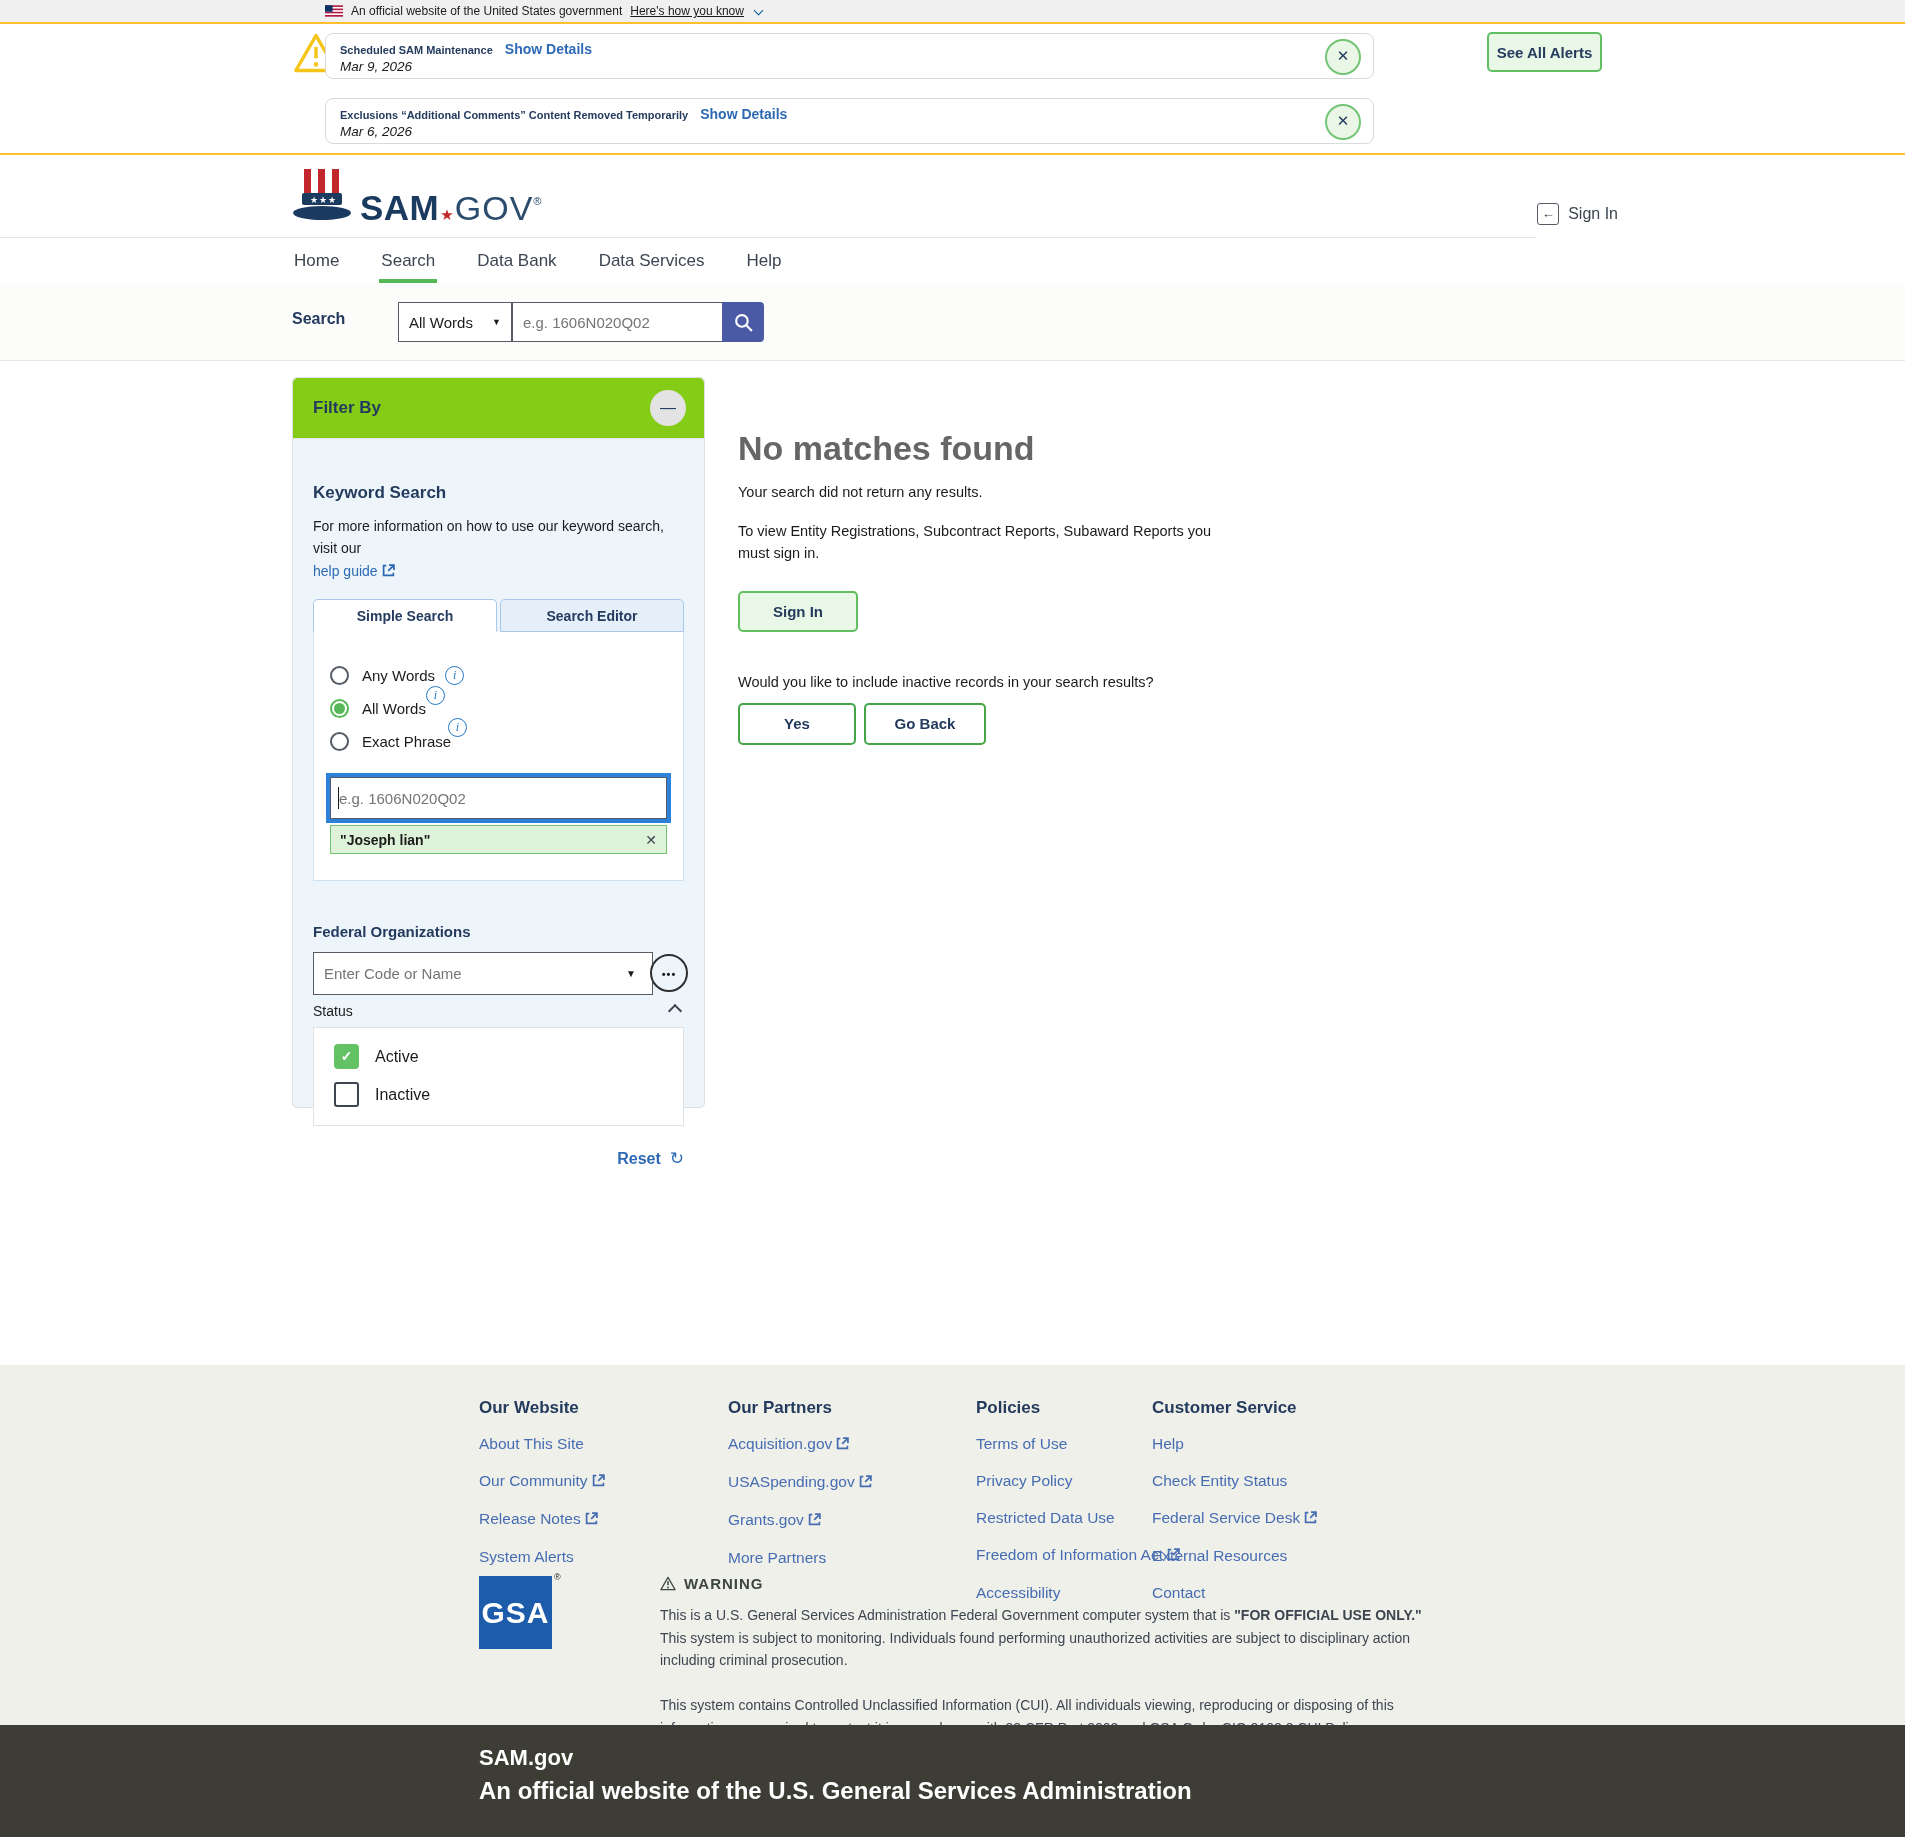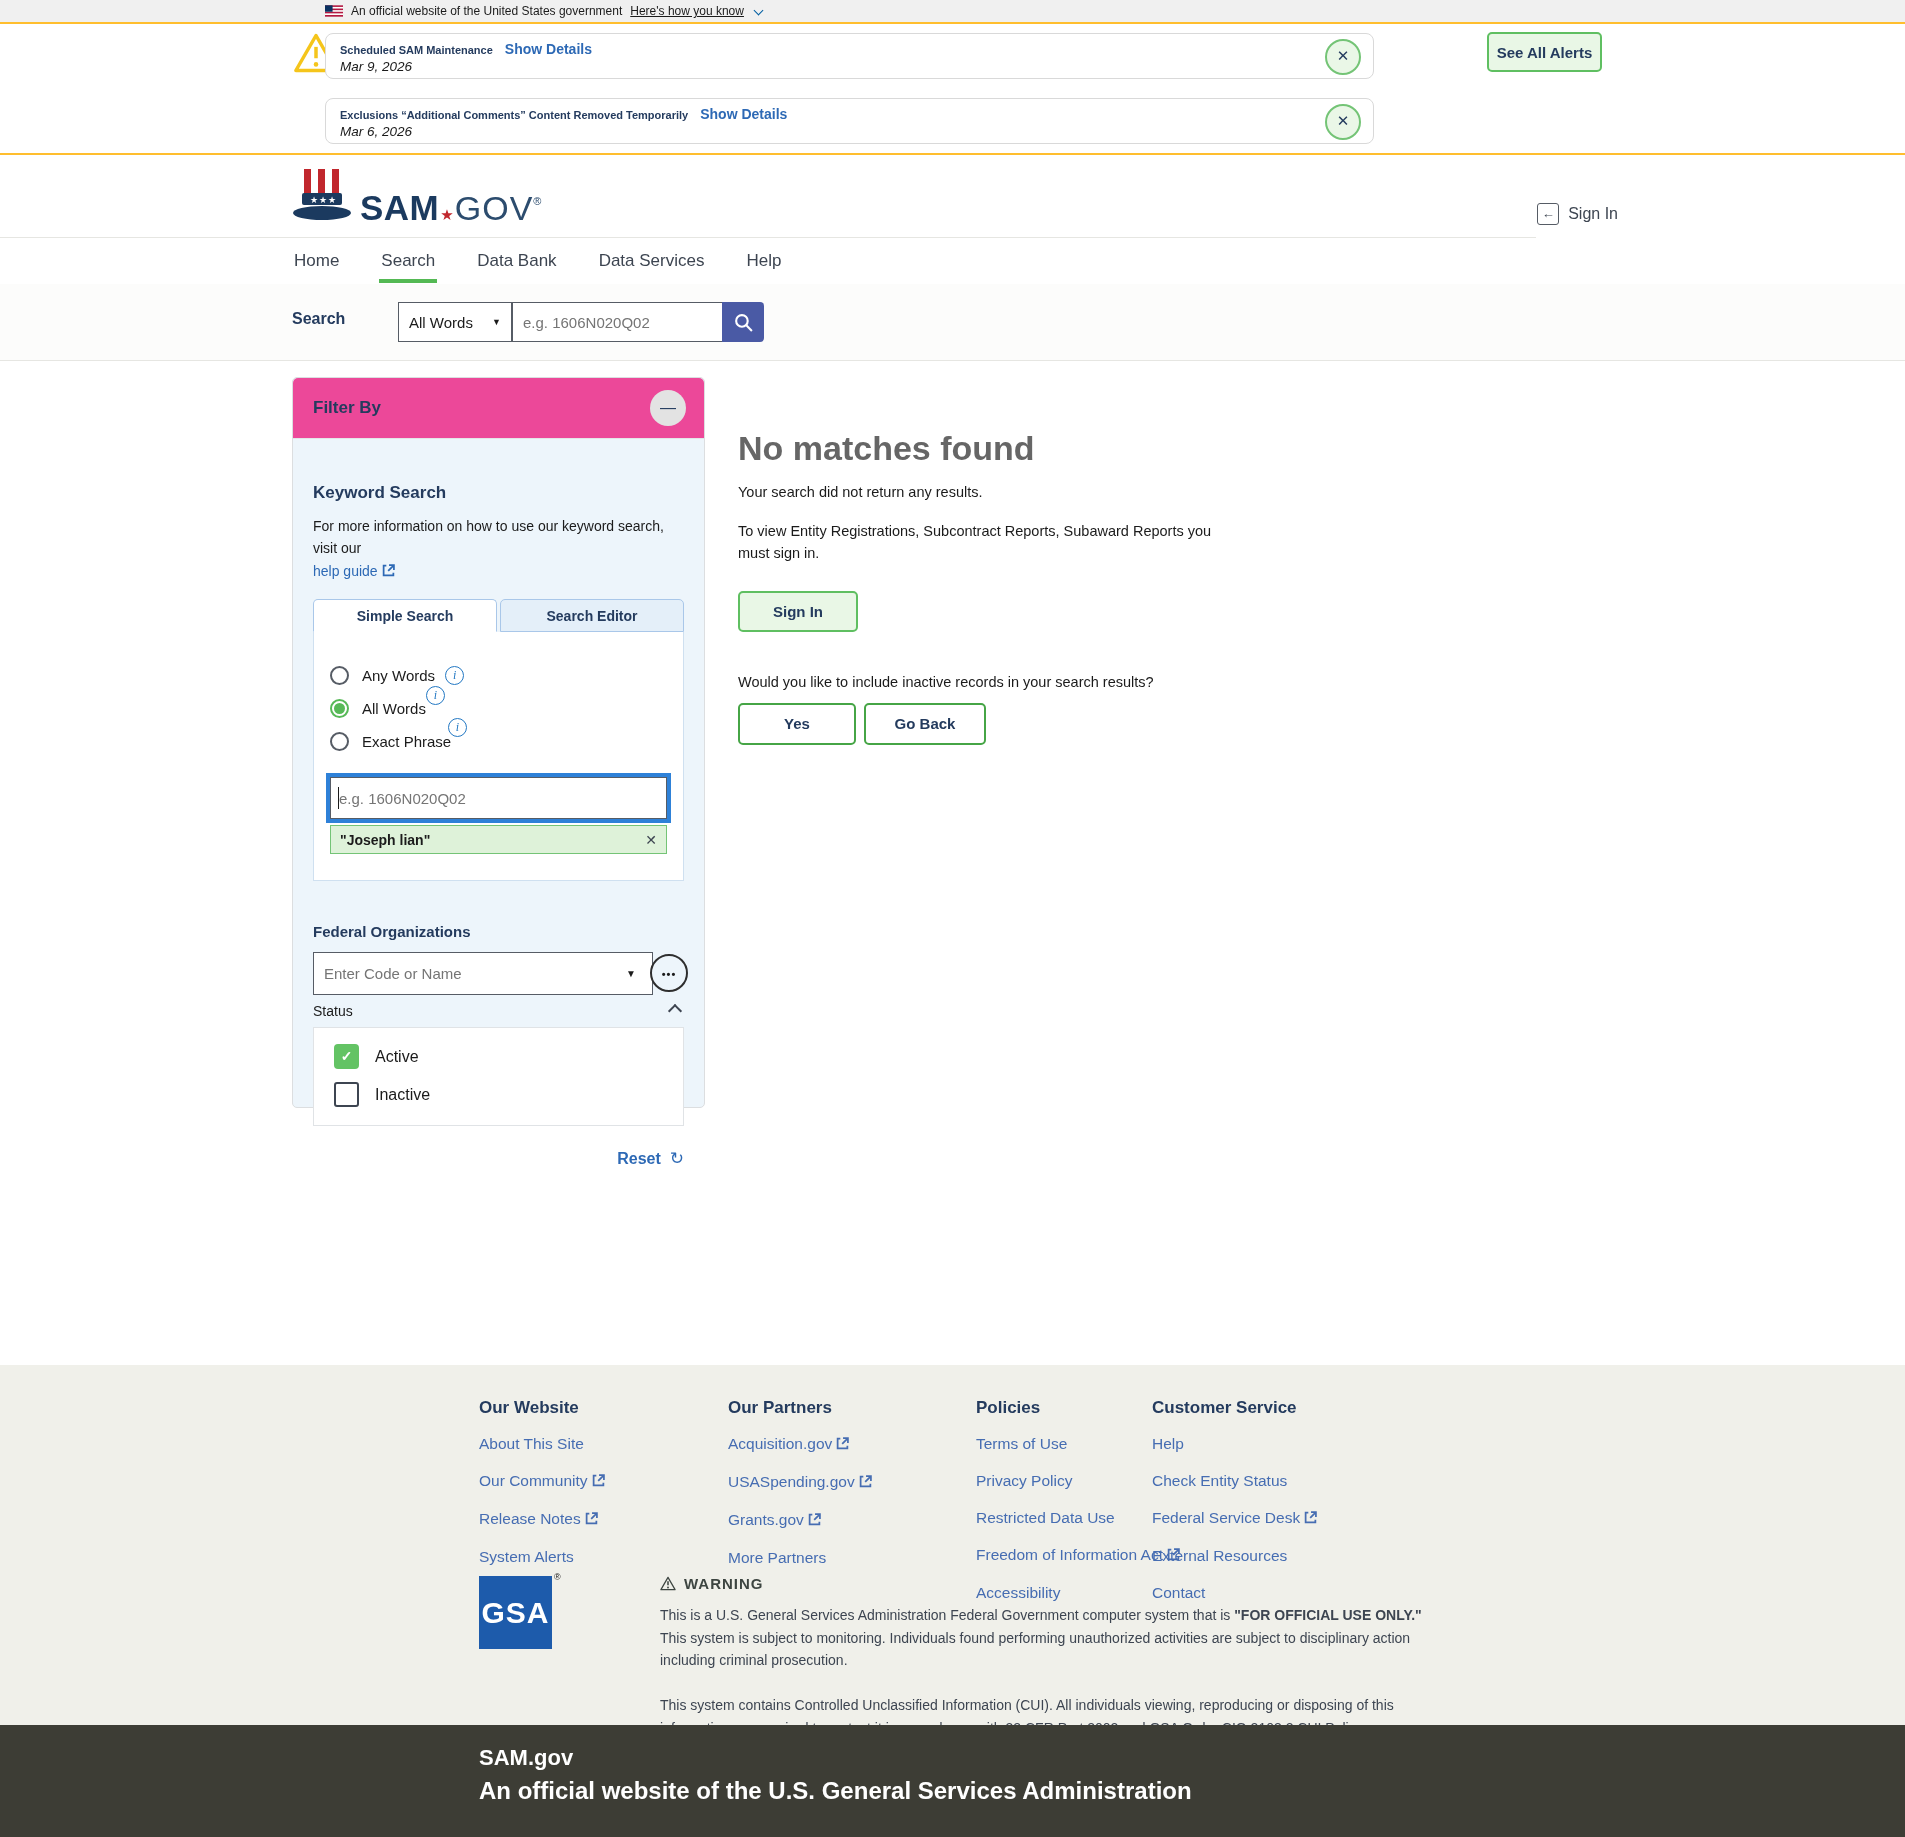--- a/index.html
+++ b/index.html
@@ -43,21 +43,21 @@
   #search-row{left:0;top:284px;width:1905px;height:76px;background:#fcfcfb;border-bottom:1px solid #e6e6e2;}
   #search-row .lbl{position:absolute;left:292px;top:26px;font-size:16px;font-weight:bold;color:#243b5e;}
   #mode-select{position:absolute;left:398px;top:18px;width:114px;height:40px;border:1px solid #565c65;background:#fff;font-size:15px;color:#1b1b1b;display:flex;align-items:center;justify-content:space-between;padding:0 10px;box-sizing:border-box;cursor:pointer;}
   #mode-select .tri{font-size:9px;color:#1b1b1b;}
   #top-search-input{position:absolute;left:512px;top:18px;width:210px;height:40px;border:1px solid #565c65;border-right:none;box-sizing:border-box;padding:0 10px;font-size:15px;font-family:inherit;color:#1b1b1b;}
   #top-search-input::placeholder{color:#757575;}
   #top-search-btn{position:absolute;left:722px;top:18px;width:42px;height:40px;background:#4a5aa5;border:none;border-radius:0 4px 4px 0;cursor:pointer;display:flex;align-items:center;justify-content:center;}
 
   
   #filter-panel{left:292px;top:377px;width:413px;height:731px;border:1px solid #dcdee0;border-radius:5px;background:#edf5fb;box-sizing:border-box;}
-  #fp-head{height:60px;background:#ec4899;border-bottom:1px solid #e3e6e8;border-radius:5px 5px 0 0;position:relative;}
+  #fp-head{height:60px;background:#84cc16;border-bottom:1px solid #e3e6e8;border-radius:5px 5px 0 0;position:relative;}
   #fp-head .t{position:absolute;left:20px;top:20px;font-size:17px;font-weight:bold;color:#243b5e;}
   #fp-collapse{position:absolute;right:18px;top:12px;width:36px;height:36px;border-radius:50%;background:#e3e3e3;border:none;color:#243b5e;font-size:16px;cursor:pointer;line-height:36px;text-align:center;padding:0;}
   #fp-body{padding:0 20px;position:relative;}
   #kw-heading{margin-top:44px;font-size:17px;font-weight:bold;color:#243b5e;}
   #kw-info{margin-top:12px;font-size:14px;line-height:1.6;color:#1b1b1b;max-width:360px;}
   .blue-link{color:#2d69b5;cursor:pointer;}
   .ext{display:inline-block;vertical-align:-1px;margin-left:4px;}
   #kw-tabs{margin-top:16px;display:flex;}
   .kw-tab{flex:1;height:31px;font-size:14px;font-weight:bold;color:#243b5e;border:1px solid #a9c7e9;border-radius:5px 5px 0 0;display:flex;align-items:center;justify-content:center;cursor:pointer;}
   .kw-tab.active{background:#fff;border-bottom:1px solid #fff;}

